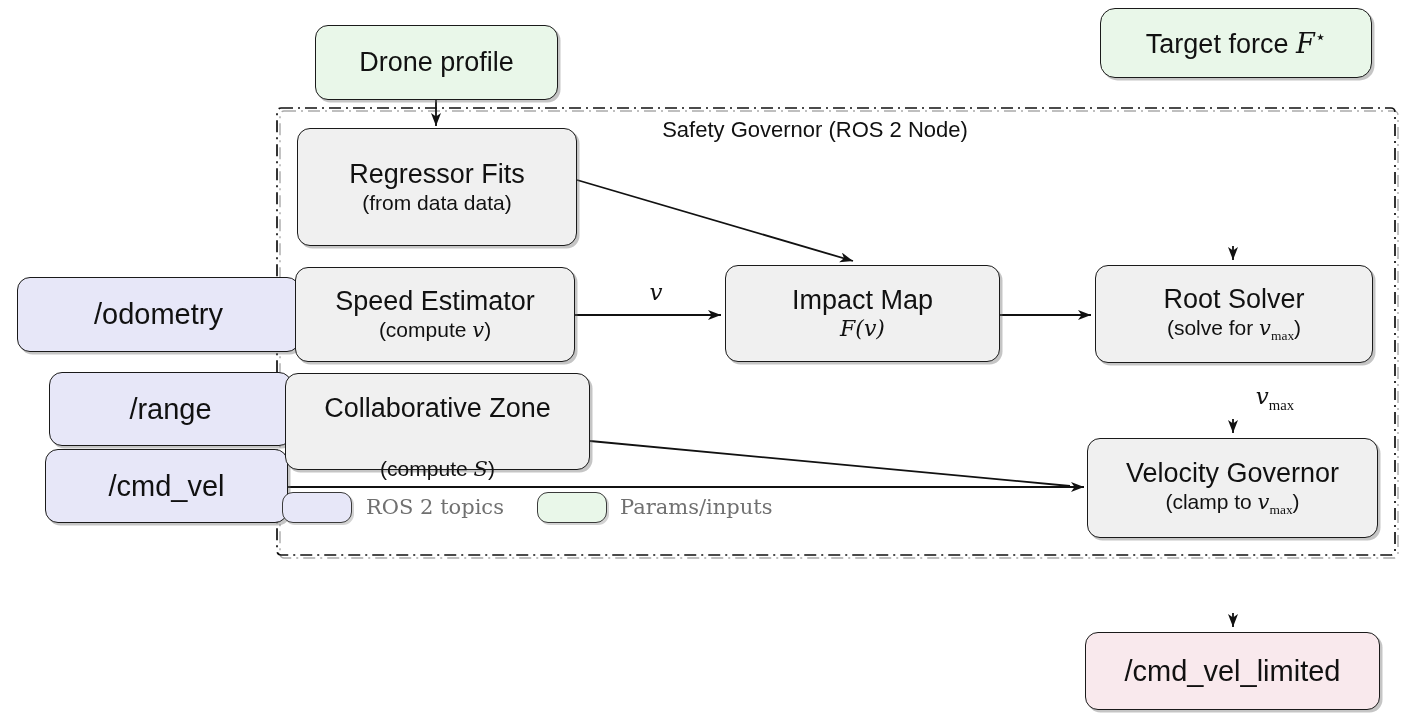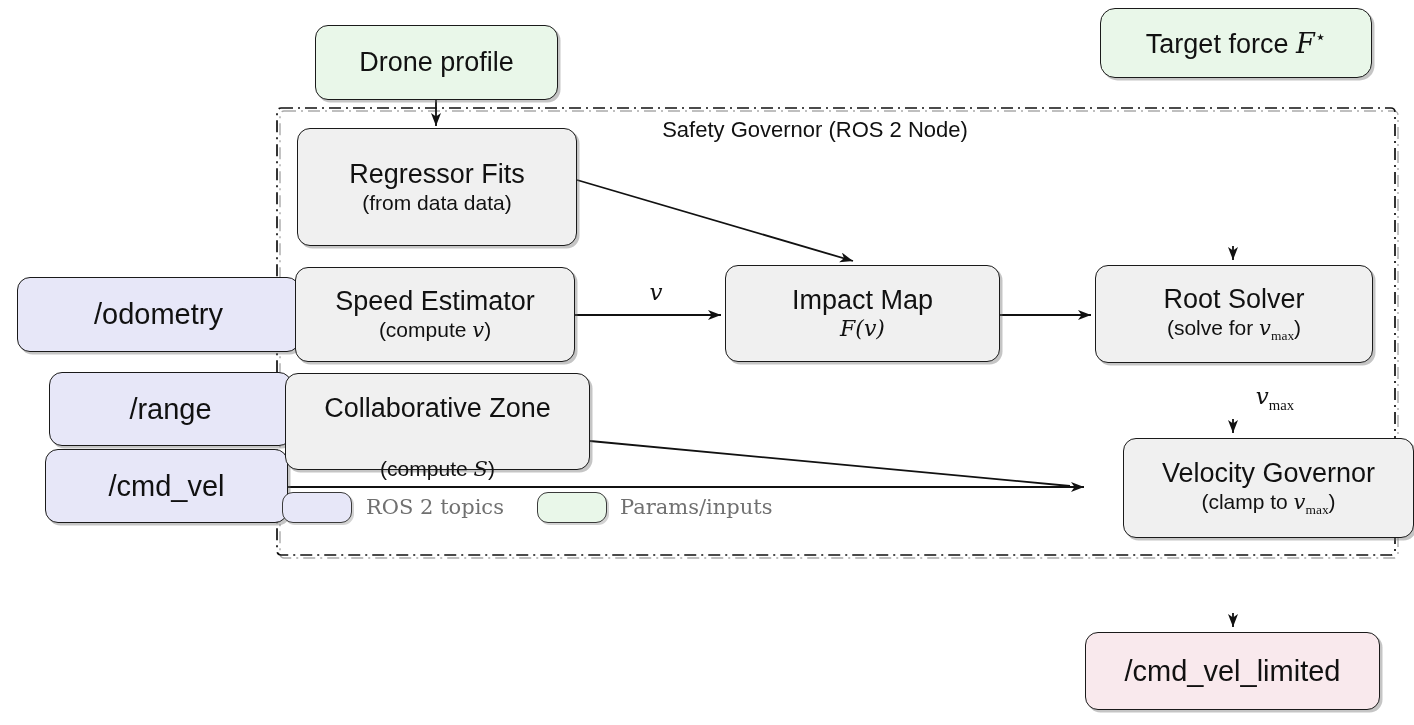--- a/index.html
+++ b/index.html
@@ -114,21 +114,21 @@
     <div class="subtitle"><span>(solve for </span><span class="math">v</span><sub class="msub">max</sub><span>)</span></div>
   </div>
 
   <div class="box" style="left:285px;top:373px;width:305px;height:97px;gap:32px;">
     <div class="title"></div>
 
     <div class="title">Collaborative Zone</div>
     <div class="subtitle"><span>(compute </span><span class="math">S</span><span>)</span></div>
   </div>
 
-  <div class="box" style="left:1087px;top:438px;width:291px;height:100px;margin-left:36px;">
+  <div class="box" style="left:1087px;top:438px;width:291px;height:100px;">
     <div class="title">Velocity Governor</div>
     <div class="subtitle"><span>(clamp to </span><span class="math">v</span><sub class="msub">max</sub><span>)</span></div>
   </div>
 
   <div class="box fill-output" style="left:1085px;top:632px;width:295px;height:78px;">
     <div class="topic-label">/cmd_vel_limited</div>
   </div>
 
   <div id="v-label" class="floating-label"><span class="math">v</span></div>
   <div id="vmax-label" class="floating-label"><span class="math">v</span><sub class="msub">max</sub></div>

